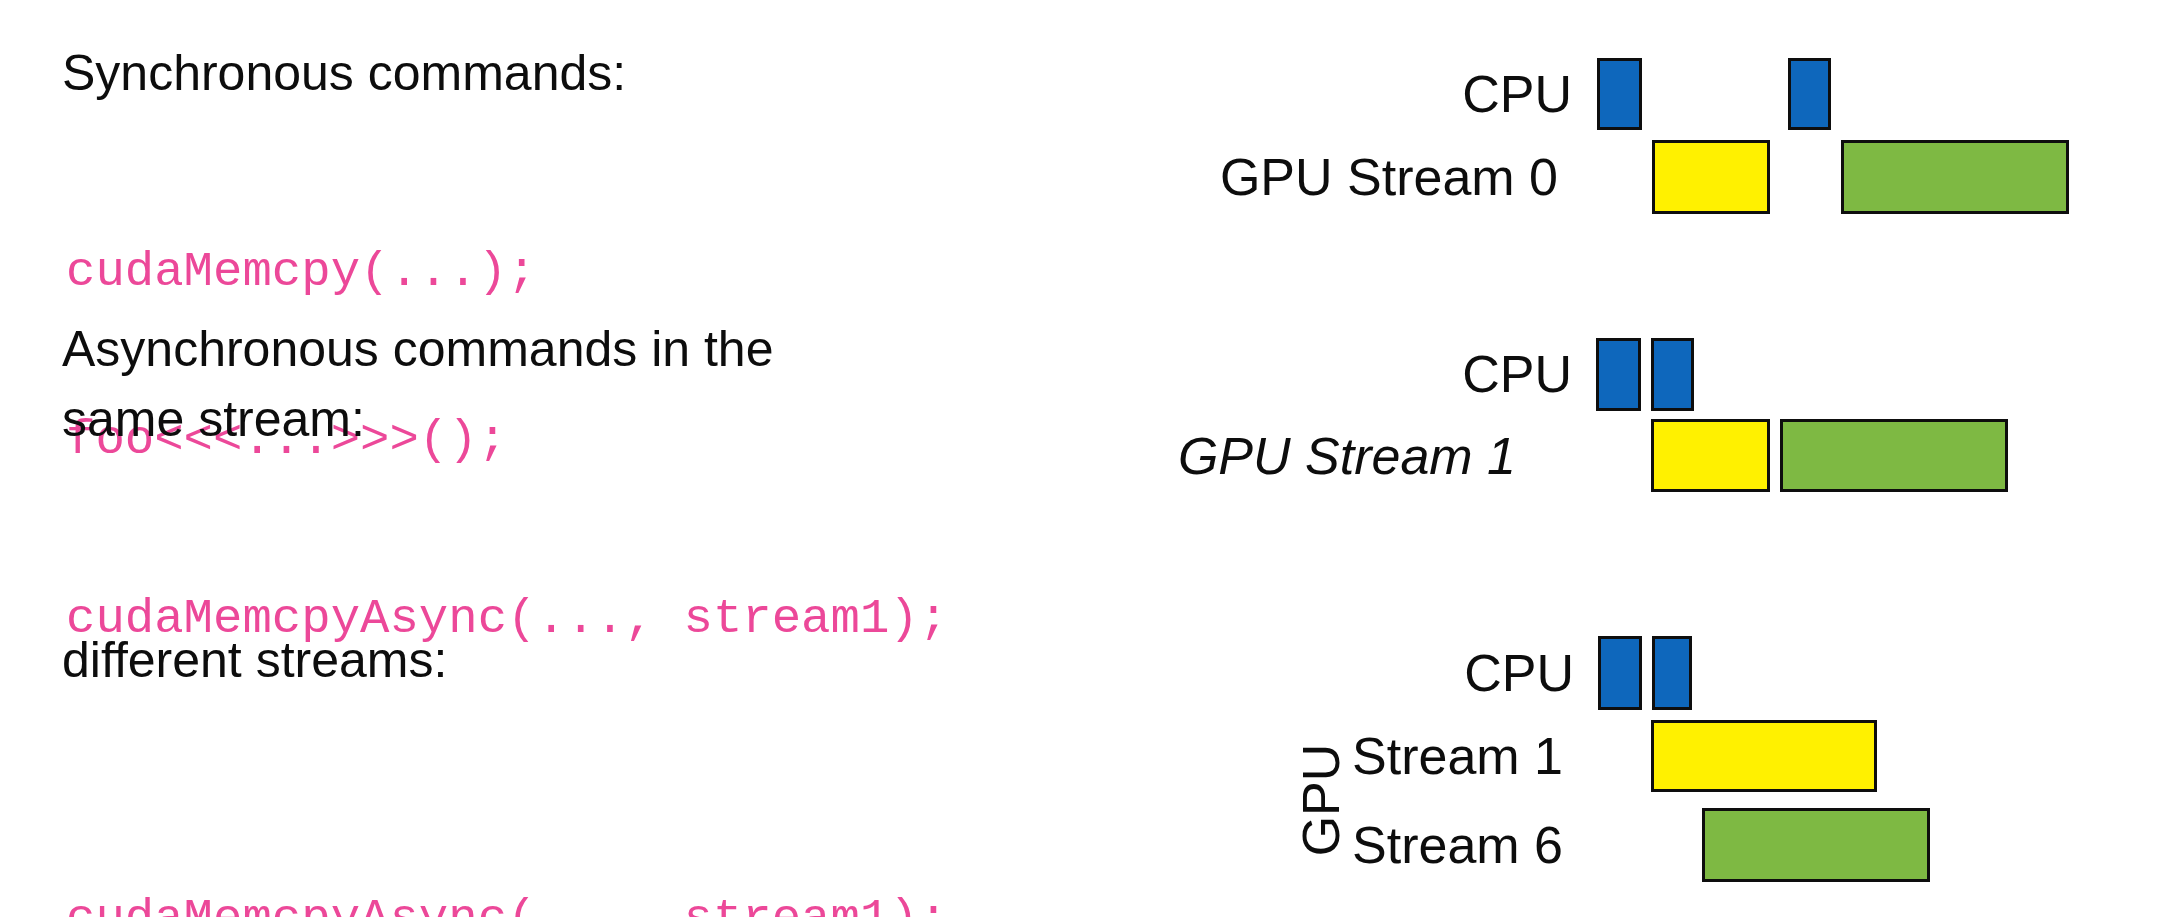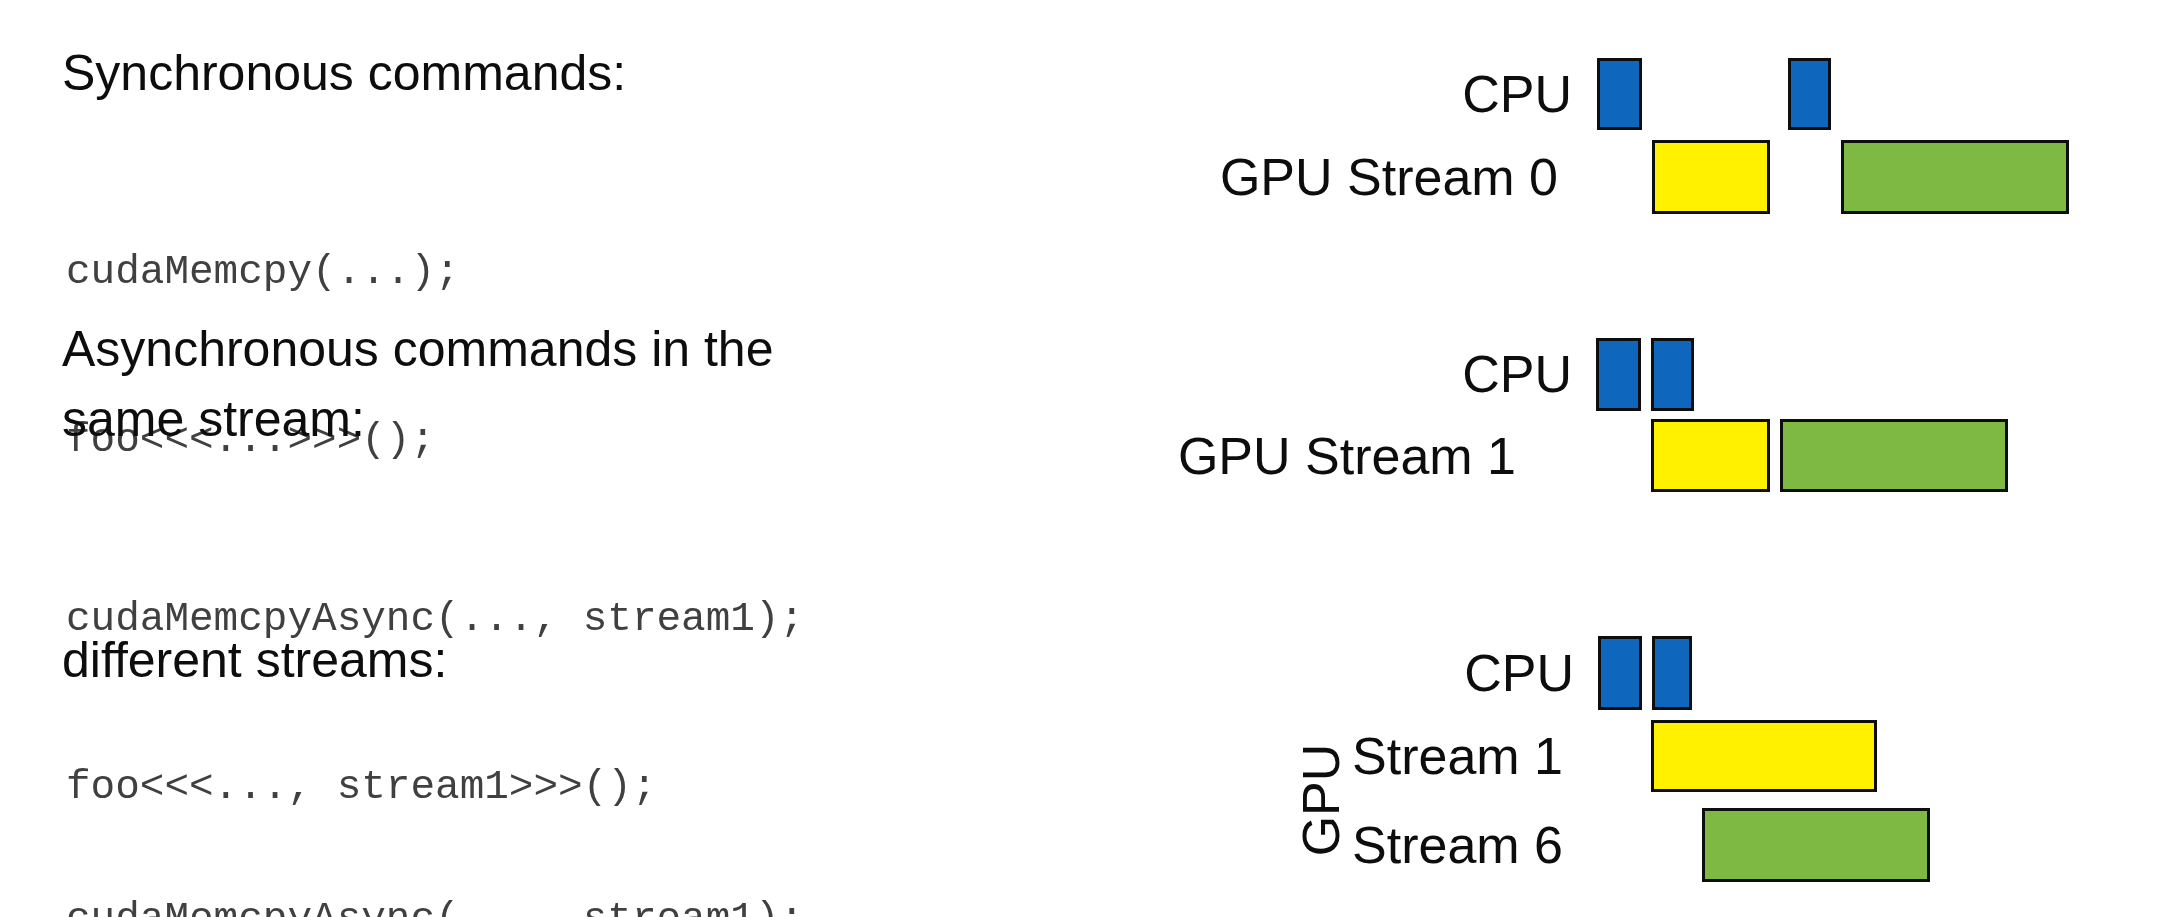--- a/index.html
+++ b/index.html
@@ -24,24 +24,24 @@
     line-height: 70px;
     font-weight: 400;
     color: #0d0d0d;
     white-space: nowrap;
     font-family: "Liberation Sans", sans-serif;
   }
   .codeblock {
     position: absolute;
     left: 66px;
     font-family: "Liberation Mono", monospace;
-    font-size: 41px;
+    font-size: 49px;
     line-height: 56px;
     font-weight: 400;
-    color: #404040;
+    color: #ec4899;
     white-space: pre;
   }
   .h1 { top: 38px; }
   .c1 { top: 132px; }
   .h2 { top: 314px; }
   .c2 { top: 479px; }
   .h3 { top: 625px; }
   .c3 { top: 779px; }
 
   
@@ -82,21 +82,20 @@
     <div>cudaMemcpy(...);</div>
     <div>foo&lt;&lt;&lt;...&gt;&gt;&gt;();</div>
   </div>
 
   <div class="heading h2">
     <div>Asynchronous commands in the</div>
     <div>same stream:</div>
   </div>
   <div class="codeblock c2">
     <div>cudaMemcpyAsync(..., stream1);</div>
-    <div>foo&lt;&lt;&lt;..., stream1&gt;&gt;&gt;();</div>
   </div>
 
   <div class="heading h3">
     <div>different streams:</div>
   </div>
   <div class="codeblock c3">
     <div>cudaMemcpyAsync(..., stream1);</div>
     
   </div>
 
@@ -107,21 +106,21 @@
       <div class="bar kernel" style="left: 1841px; top: 140px; width: 228px; height: 74px;"></div>
       <div class="rowlabel" style="right: 607px; top: 64px;">CPU</div>
       <div class="rowlabel" style="right: 621px; top: 147px; text-align: center;">GPU Stream 0</div>
     </div>
   <div class="diagram">
       <div class="bar cpu" style="left: 1596px; top: 338px; width: 45px; height: 73px;"></div>
       <div class="bar cpu" style="left: 1651px; top: 338px; width: 43px; height: 73px;"></div>
       <div class="bar memcpy" style="left: 1651px; top: 419px; width: 119px; height: 73px;"></div>
       <div class="bar kernel" style="left: 1780px; top: 419px; width: 228px; height: 73px;"></div>
       <div class="rowlabel" style="right: 607px; top: 344px;">CPU</div>
-      <div class="rowlabel" style="right: 663px; top: 426px;">GPU Stream 1</div>
+      <div class="rowlabel" style="right: 663px; top: 426px; font-style: italic;">GPU Stream 1</div>
     </div>
   <div class="diagram">
       <div class="bar cpu" style="left: 1598px; top: 636px; width: 44px; height: 74px;"></div>
       <div class="bar cpu" style="left: 1652px; top: 636px; width: 40px; height: 74px;"></div>
       <div class="bar memcpy" style="left: 1651px; top: 720px; width: 226px; height: 72px;"></div>
       <div class="bar kernel" style="left: 1702px; top: 808px; width: 228px; height: 74px;"></div>
       <div class="rowlabel" style="right: 605px; top: 643px;">CPU</div>
       <div class="rowlabel rot" style="left: 1321px; top: 800px;">GPU</div>
       <div class="rowlabel" style="right: 616px; top: 726px;">Stream 1</div>
       <div class="rowlabel" style="right: 616px; top: 815px;">Stream 6</div>

